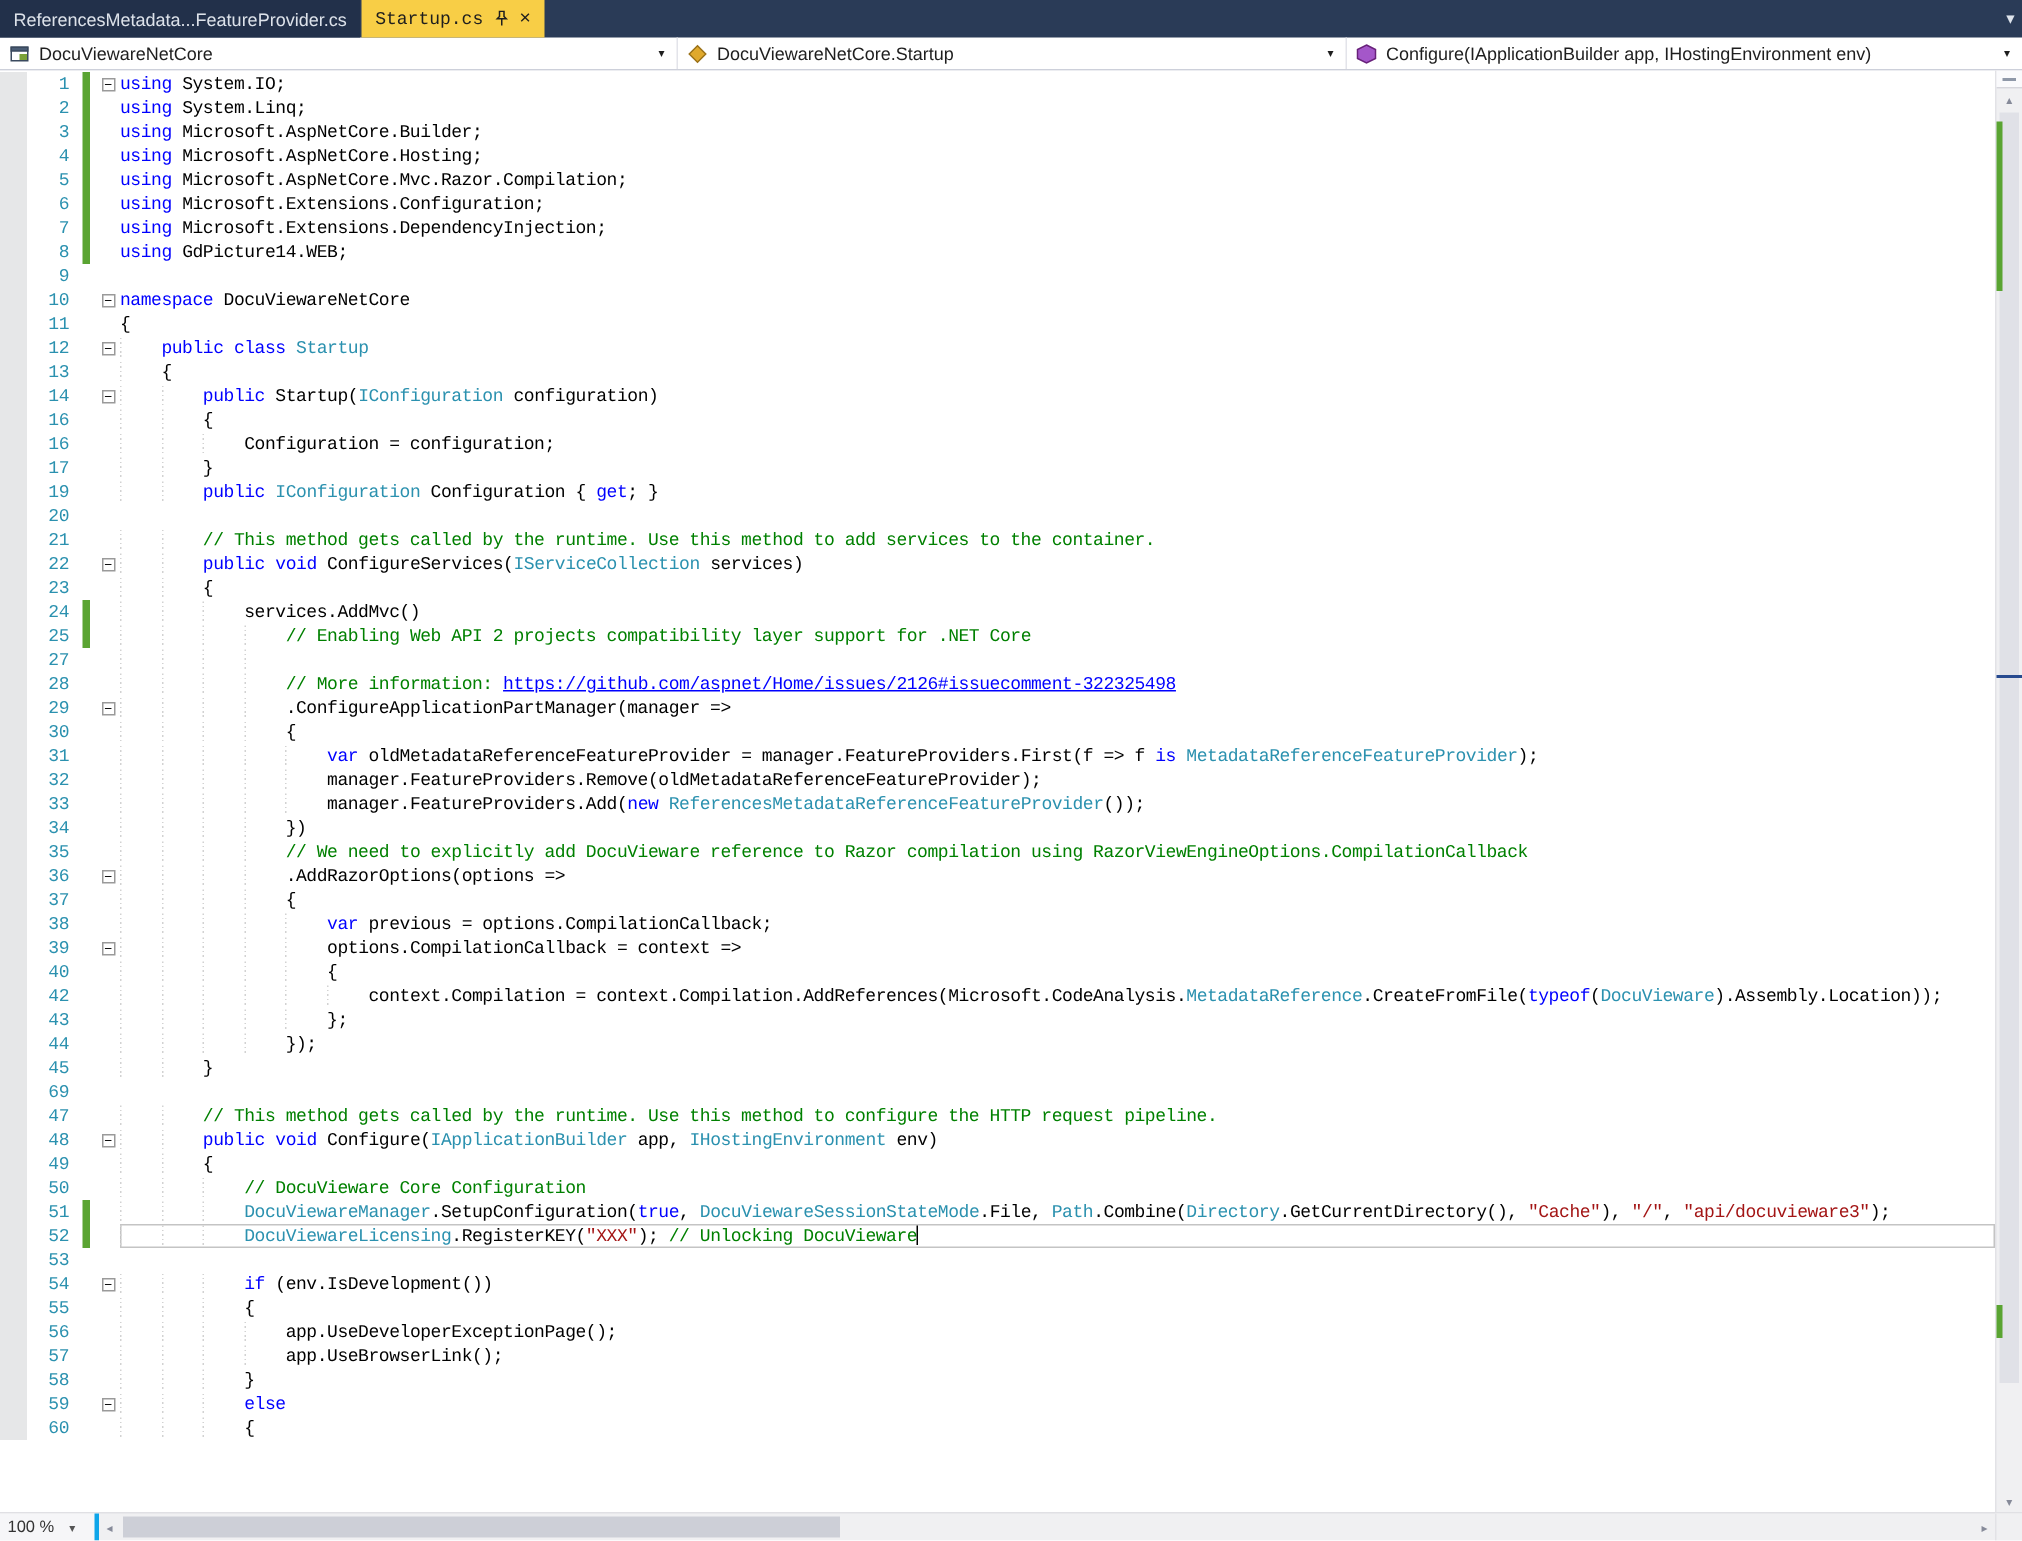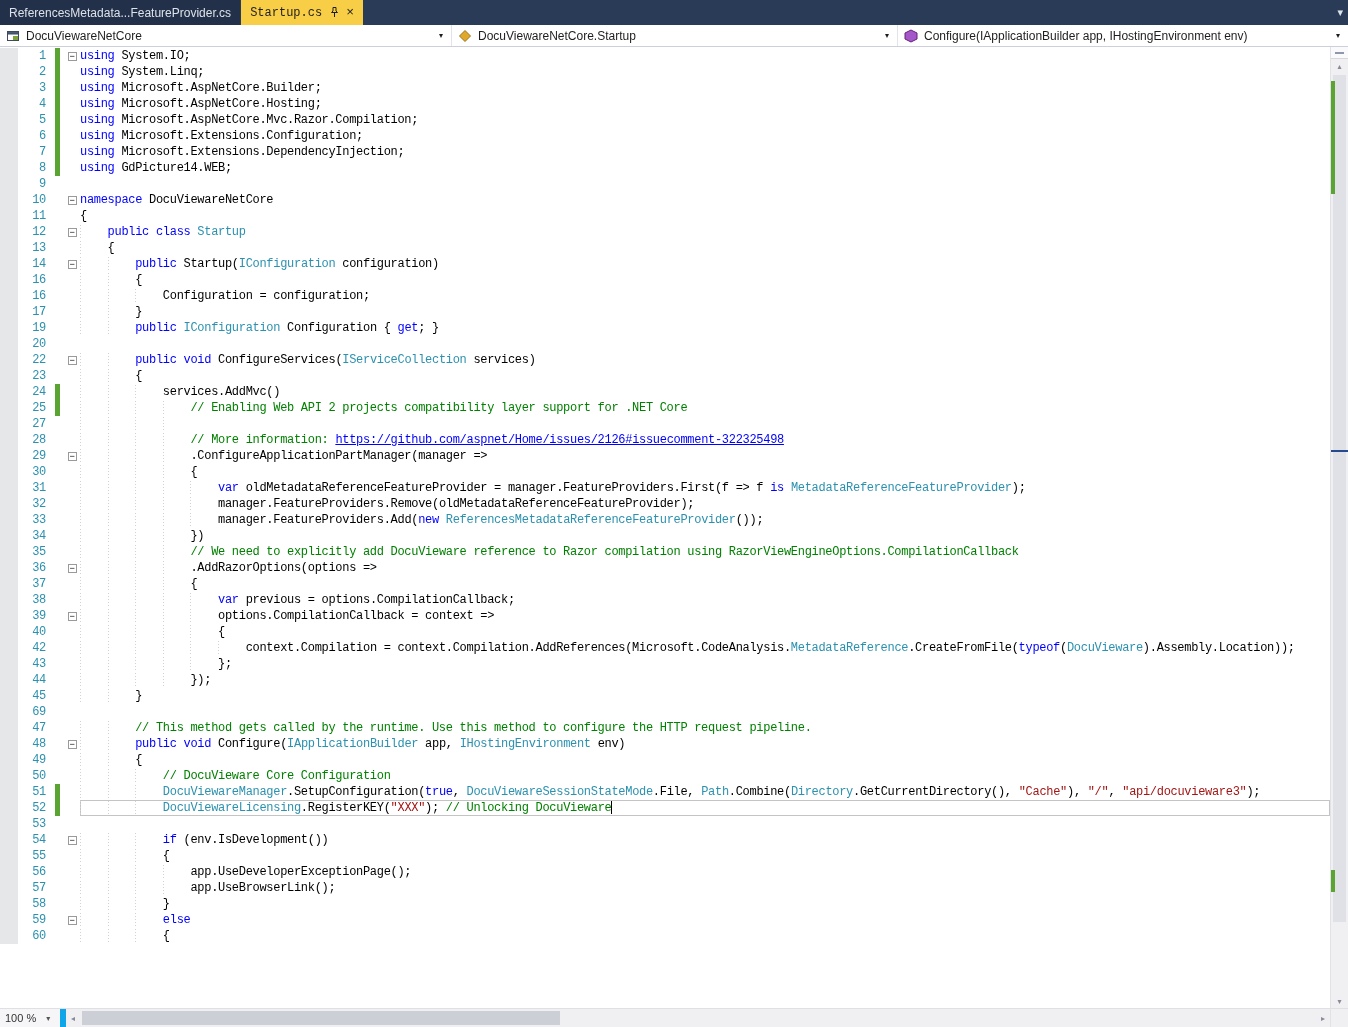--- a/index.html
+++ b/index.html
@@ -85,21 +85,21 @@
   .vtrack { flex:1; position:relative; }
   .vthumb { position:absolute; top:2px; left:2px; right:2px; height:92%; background:#e0e1e7; }
   .m-top   { position:absolute; left:0; width:4px; top:8px;  height:113px; background:var(--chg,#5aa432); z-index:2; }
   .m-caret { position:absolute; left:0; right:0; top:377px; height:2px; background:var(--cmark,#274a8f); z-index:2; }
   .m-low   { position:absolute; left:0; width:4px; top:797px; height:22px; background:var(--chg,#5aa432); z-index:2; }
 
   
   .statusbar { height:19px; flex:none; display:flex; background:#f0f0f2; border-top:1px solid #e0e0e4;
                font-size:11px; color:#333; }
   .zoom { width:66px; flex:none; display:flex; align-items:center; padding:0 5px;
-          background:#f6f6f8; border-right:6px solid #0ea5e9; }
+          background:#f6f6f8; border-right:3px solid #0ea5e9; }
   .zoom .zarrow { margin-left:10px; font-size:8px; color:#555; }
   .hscroll { flex:1; position:relative; display:flex; align-items:stretch; }
   .h-arrow { width:14px; flex:none; display:flex; align-items:center; justify-content:center;
              color:#868a99; font-size:8px; }
   .htrack { flex:1; position:relative; }
   .hthumb { position:absolute; left:2px; top:2px; bottom:2px; width:478px; background:#cdcfd7; }
   .corner { width:18px; flex:none; background:#f0f0f2; border-left:1px solid #e2e2e6; }
 </style>
 </head>
 <body>
@@ -170,20 +170,21 @@
           <div class="row"><div class="bp"></div><div class="lnum">10</div><div class="chgc"></div><div class="foldc"><div class="foldbox">−</div></div><div class="code"><span class="tk-k">namespace</span><span class="tk-p"> DocuViewareNetCore</span></div></div>
           <div class="row"><div class="bp"></div><div class="lnum">11</div><div class="chgc"></div><div class="foldc"></div><div class="code"><span class="tk-p">{</span></div></div>
           <div class="row"><div class="bp"></div><div class="lnum">12</div><div class="chgc"></div><div class="foldc"><div class="foldbox">−</div></div><div class="code"><span class="guide">    </span><span class="tk-k">public</span><span class="tk-p"> </span><span class="tk-k">class</span><span class="tk-p"> </span><span class="tk-t">Startup</span></div></div>
           <div class="row"><div class="bp"></div><div class="lnum">13</div><div class="chgc"></div><div class="foldc"></div><div class="code"><span class="guide">    </span><span class="tk-p">{</span></div></div>
           <div class="row"><div class="bp"></div><div class="lnum">14</div><div class="chgc"></div><div class="foldc"><div class="foldbox">−</div></div><div class="code"><span class="guide">    </span><span class="guide">    </span><span class="tk-k">public</span><span class="tk-p"> Startup(</span><span class="tk-t">IConfiguration</span><span class="tk-p"> configuration)</span></div></div>
           <div class="row"><div class="bp"></div><div class="lnum">16</div><div class="chgc"></div><div class="foldc"></div><div class="code"><span class="guide">    </span><span class="guide">    </span><span class="tk-p">{</span></div></div>
           <div class="row"><div class="bp"></div><div class="lnum">16</div><div class="chgc"></div><div class="foldc"></div><div class="code"><span class="guide">    </span><span class="guide">    </span><span class="guide">    </span><span class="tk-p">Configuration = configuration;</span></div></div>
           <div class="row"><div class="bp"></div><div class="lnum">17</div><div class="chgc"></div><div class="foldc"></div><div class="code"><span class="guide">    </span><span class="guide">    </span><span class="tk-p">}</span></div></div>
           <div class="row"><div class="bp"></div><div class="lnum">19</div><div class="chgc"></div><div class="foldc"></div><div class="code"><span class="guide">    </span><span class="guide">    </span><span class="tk-k">public</span><span class="tk-p"> </span><span class="tk-t">IConfiguration</span><span class="tk-p"> Configuration { </span><span class="tk-k">get</span><span class="tk-p">; }</span></div></div>
           <div class="row"><div class="bp"></div><div class="lnum">20</div><div class="chgc"></div><div class="foldc"></div><div class="code"></div></div>
+          <div class="row"><div class="bp"></div><div class="lnum">21</div><div class="chgc"></div><div class="foldc"></div><div class="code"><span class="guide">    </span><span class="guide">    </span><span class="tk-c">// This method gets called by the runtime. Use this method to add services to the container.</span></div></div>
           <div class="row"><div class="bp"></div><div class="lnum">22</div><div class="chgc"></div><div class="foldc"><div class="foldbox">−</div></div><div class="code"><span class="guide">    </span><span class="guide">    </span><span class="tk-k">public</span><span class="tk-p"> </span><span class="tk-k">void</span><span class="tk-p"> ConfigureServices(</span><span class="tk-t">IServiceCollection</span><span class="tk-p"> services)</span></div></div>
           <div class="row"><div class="bp"></div><div class="lnum">23</div><div class="chgc"></div><div class="foldc"></div><div class="code"><span class="guide">    </span><span class="guide">    </span><span class="tk-p">{</span></div></div>
           <div class="row"><div class="bp"></div><div class="lnum">24</div><div class="chgc"><div class="bar"></div></div><div class="foldc"></div><div class="code"><span class="guide">    </span><span class="guide">    </span><span class="guide">    </span><span class="tk-p">services.AddMvc()</span></div></div>
           <div class="row"><div class="bp"></div><div class="lnum">25</div><div class="chgc"><div class="bar"></div></div><div class="foldc"></div><div class="code"><span class="guide">    </span><span class="guide">    </span><span class="guide">    </span><span class="guide">    </span><span class="tk-c">// Enabling Web API 2 projects compatibility layer support for .NET Core</span></div></div>
           <div class="row"><div class="bp"></div><div class="lnum">27</div><div class="chgc"></div><div class="foldc"></div><div class="code"><span class="guide">    </span><span class="guide">    </span><span class="guide">    </span><span class="guide">    </span></div></div>
           <div class="row"><div class="bp"></div><div class="lnum">28</div><div class="chgc"></div><div class="foldc"></div><div class="code"><span class="guide">    </span><span class="guide">    </span><span class="guide">    </span><span class="guide">    </span><span class="tk-c">// More information: </span><span class="tk-l">https://github.com/aspnet/Home/issues/2126#issuecomment-322325498</span></div></div>
           <div class="row"><div class="bp"></div><div class="lnum">29</div><div class="chgc"></div><div class="foldc"><div class="foldbox">−</div></div><div class="code"><span class="guide">    </span><span class="guide">    </span><span class="guide">    </span><span class="guide">    </span><span class="tk-p">.ConfigureApplicationPartManager(manager =&gt;</span></div></div>
           <div class="row"><div class="bp"></div><div class="lnum">30</div><div class="chgc"></div><div class="foldc"></div><div class="code"><span class="guide">    </span><span class="guide">    </span><span class="guide">    </span><span class="guide">    </span><span class="tk-p">{</span></div></div>
           <div class="row"><div class="bp"></div><div class="lnum">31</div><div class="chgc"></div><div class="foldc"></div><div class="code"><span class="guide">    </span><span class="guide">    </span><span class="guide">    </span><span class="guide">    </span><span class="guide">    </span><span class="tk-k">var</span><span class="tk-p"> oldMetadataReferenceFeatureProvider = manager.FeatureProviders.First(f =&gt; f </span><span class="tk-k">is</span><span class="tk-p"> </span><span class="tk-t">MetadataReferenceFeatureProvider</span><span class="tk-p">);</span></div></div>
           <div class="row"><div class="bp"></div><div class="lnum">32</div><div class="chgc"></div><div class="foldc"></div><div class="code"><span class="guide">    </span><span class="guide">    </span><span class="guide">    </span><span class="guide">    </span><span class="guide">    </span><span class="tk-p">manager.FeatureProviders.Remove(oldMetadataReferenceFeatureProvider);</span></div></div>

